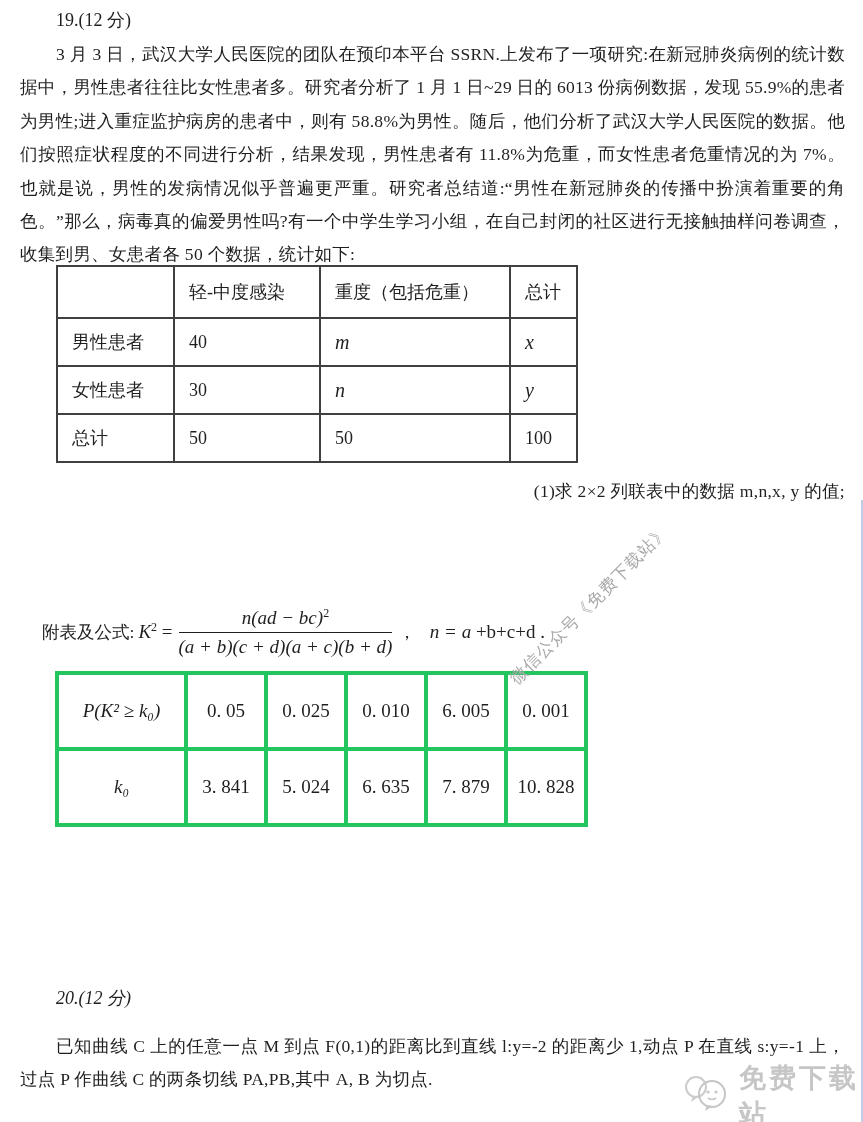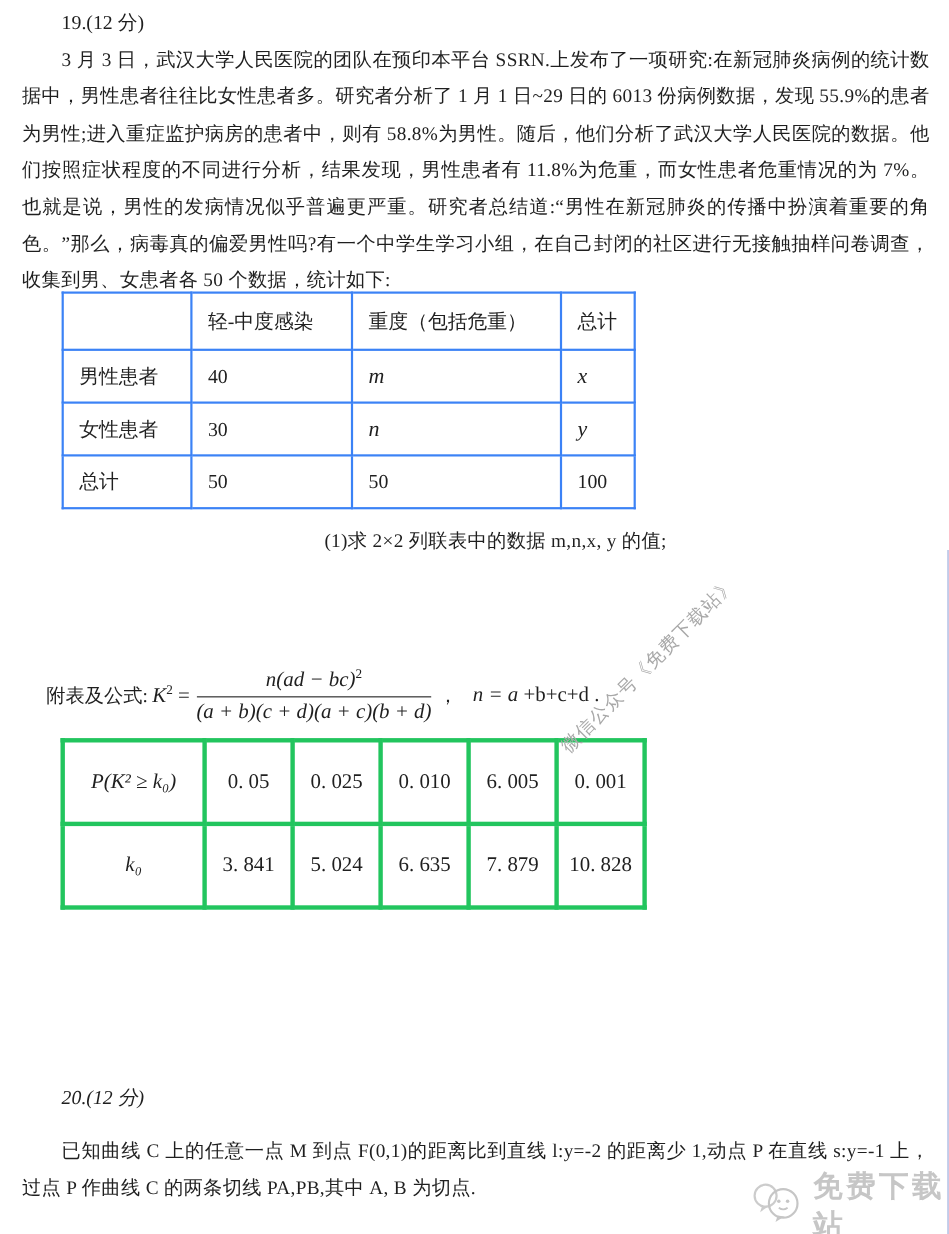--- a/index.html
+++ b/index.html
@@ -16,30 +16,30 @@
   .qlabel {
     position:absolute; left:56px;
     font-size:18px; line-height:24px;
   }
   .para {
     position:absolute; left:20px; width:825px;
     font-size:17.5px; line-height:33.4px;
     text-align:justify; text-indent:36px;
     letter-spacing:0.3px;
   }
-  .oneline { text-align:center; }
+  .oneline { text-align:right; }
 
   
   table.ctable {
     position:absolute; left:56px; top:265px;
     border-collapse:collapse; table-layout:fixed;
     font-size:18px;
   }
   table.ctable td {
-    border:2px solid #3b82f6;
+    border:2px solid #404040;
     padding:0 0 0 14px; vertical-align:middle;
     height:46px;
   }
   table.ctable tr.hrow td { height:50px; }
   td.mathvar { font-style:italic; font-size:20px; }
 
   
   .formula {
     position:absolute; left:42px; top:600px; height:64px;
     display:flex; align-items:center;

